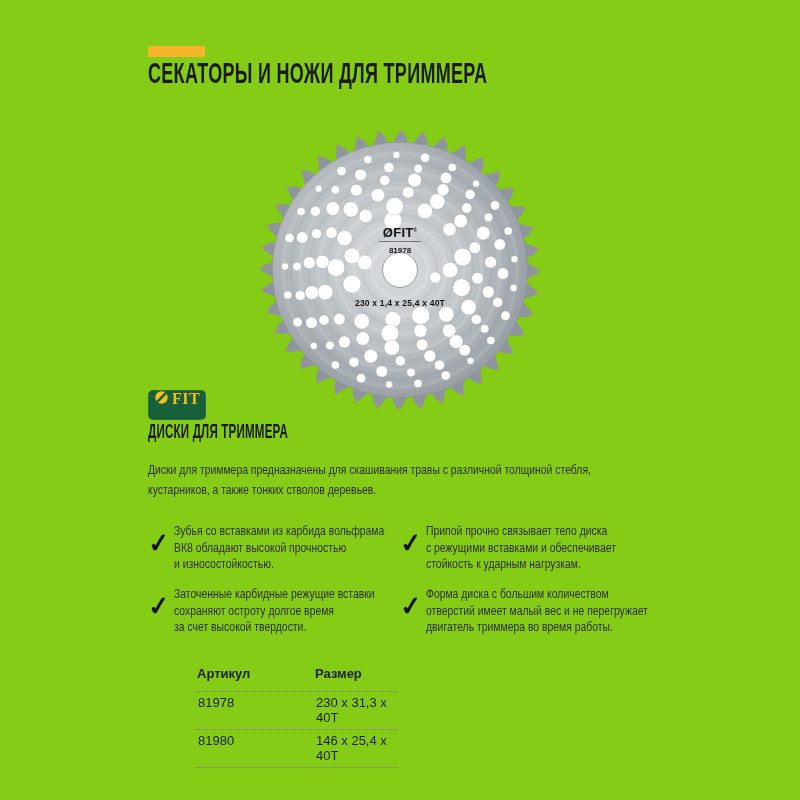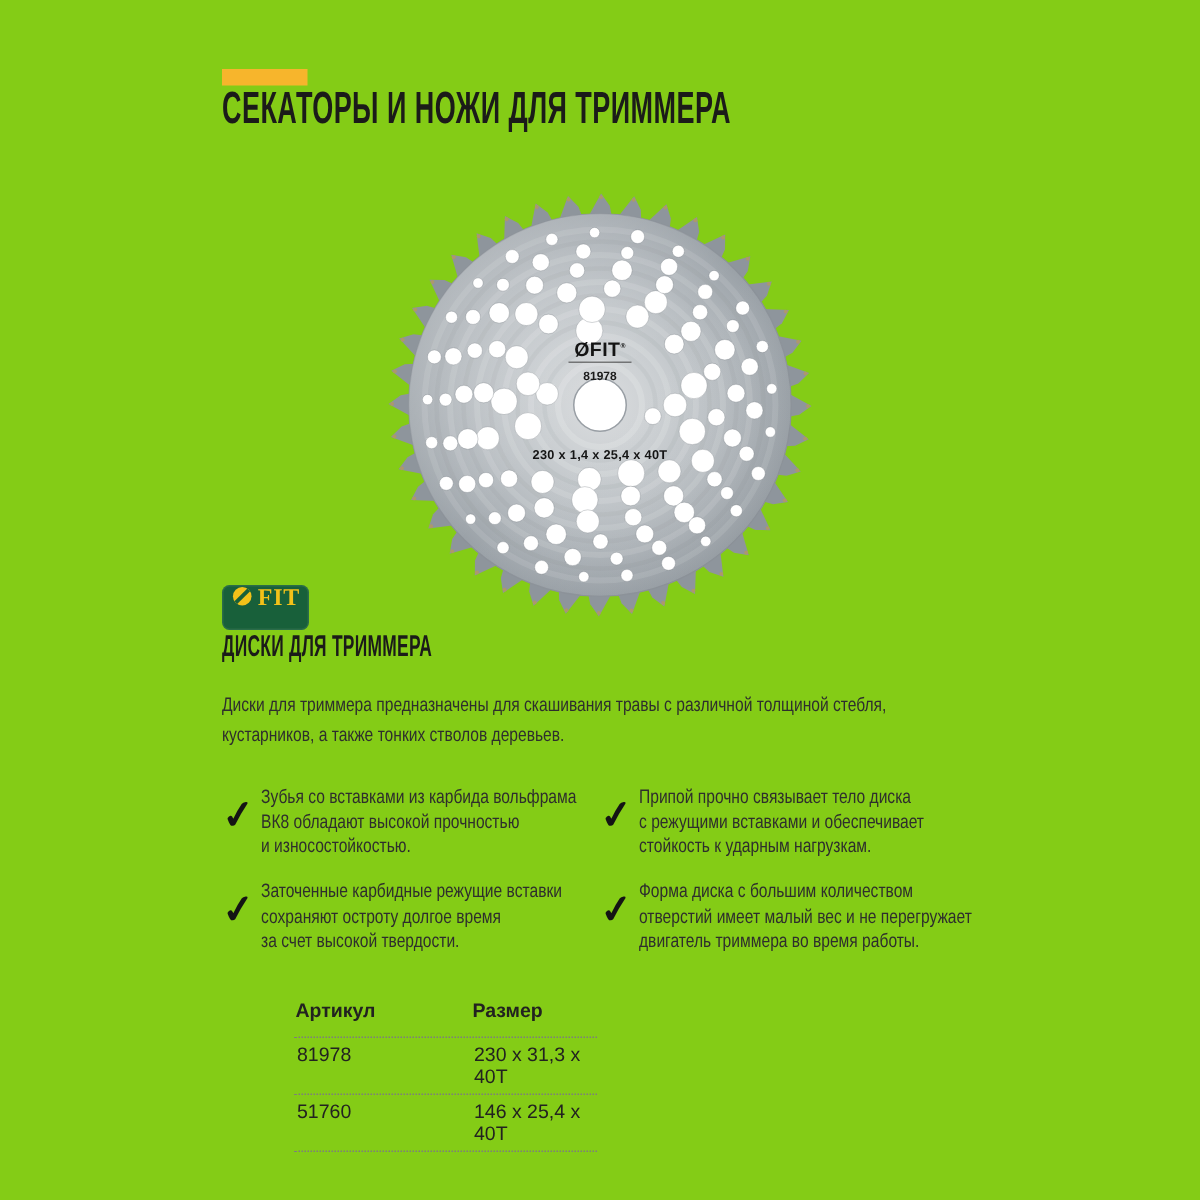--- a/index.html
+++ b/index.html
@@ -336,18 +336,18 @@
   <div class="spec-table">
     <div class="spec-head">
       <span class="col-a">Артикул</span>
       <span class="col-s">Размер</span>
     </div>
     <div class="spec-row">
       <span class="col-a">81978</span>
       <span class="col-s">230 x 31,3 x 40T</span>
     </div>
     <div class="spec-row">
-      <span class="col-a">51760</span>
+      <span class="col-a">81980</span>
       <span class="col-s">146 x 25,4 x 40T</span>
     </div>
   </div>
 
 </div>
 
 </body></html>

